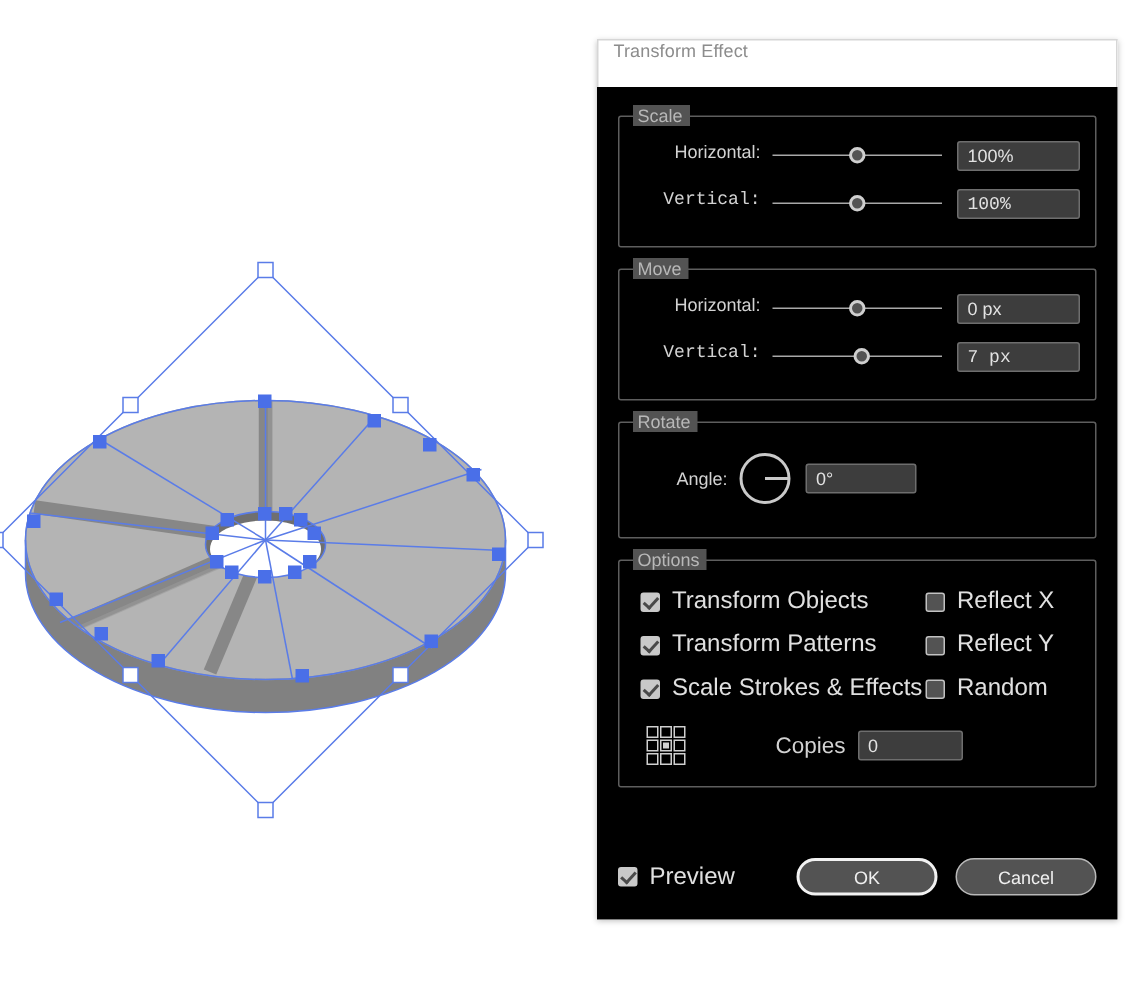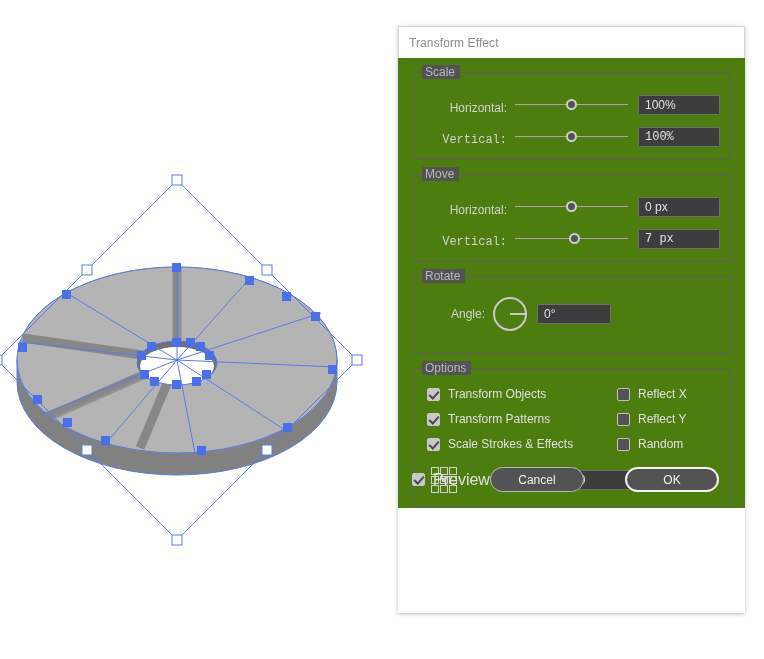--- a/index.html
+++ b/index.html
@@ -40,34 +40,33 @@
     height: 587px;
     box-shadow: 0 1px 4px rgba(0,0,0,0.25);
   }
   #titlebar {
     height: 32px;
     background: #ffffff;
     border: 1px solid #d6d6d6;
     border-bottom: none;
     box-sizing: border-box;
     display: flex;
-    align-items: center;
     padding-left: 10px;
   }
   #titlebar .title-text {
     font-size: 12px;
     color: #8c8c8c;
     letter-spacing: .1px;
   }
   #dialog-body {
     position: relative;
-    height: 450px;
-    background: #4d7c0f;
-    box-sizing: border-box;
-    padding: 14px 14px 0 14px;
+    height: 555px;
+    background: #000000;
+    box-sizing: border-box;
+    padding: 19px 14px 0 14px;
   }
 
   
   .group {
     position: relative;
     border: 1px solid #5e5e5e;
     border-radius: 2px;
     margin-bottom: 14px;
     padding: 16px 10px 12px 10px;
     box-sizing: border-box;
@@ -79,21 +78,21 @@
     background: #535353;
     padding: 0 5px 0 3px;
     font-size: 12px;
     color: #b8b8b8;
     line-height: 14px;
   }
 
   
   .slider-row {
     display: flex;
-    align-items: flex-end;
+    align-items: flex-start;
     height: 26px;
     margin-bottom: 6px;
   }
   .slider-row:last-child { margin-bottom: 0; font-family: Liberation Mono, monospace; }
   .row-label {
     width: 84px;
     text-align: right;
     font-size: 12px;
     color: #d2d2d2;
     padding-right: 8px;
@@ -171,21 +170,21 @@
   
   #options-group { padding: 18px 10px 14px 14px; }
   .opt-grid {
     display: grid;
     grid-template-columns: 190px auto;
     row-gap: 11px;
   }
   .cb-row {
     display: flex;
     align-items: center;
-    font-size: 12px;
+    font-size: 16px;
     color: #e0e0e0;
     white-space: nowrap;
   }
   .cb {
     width: 13px;
     height: 13px;
     border-radius: 2px;
     margin-right: 8px;
     box-sizing: border-box;
     position: relative;
@@ -491,18 +490,18 @@
         <div class="copies-label">Copies</div>
         <div class="field" id="copies-field">0</div>
       </div>
     </div>
 
     <div id="footer">
       <div id="preview-row">
         <span class="cb on"></span>
         <span>Preview</span>
       </div>
+      <div class="btn" id="ok-button">OK</div>
       <div class="btn" id="cancel-button">Cancel</div>
-      <div class="btn" id="ok-button">OK</div>
     </div>
 
   </div>
 </div>
 
 </body></html>

